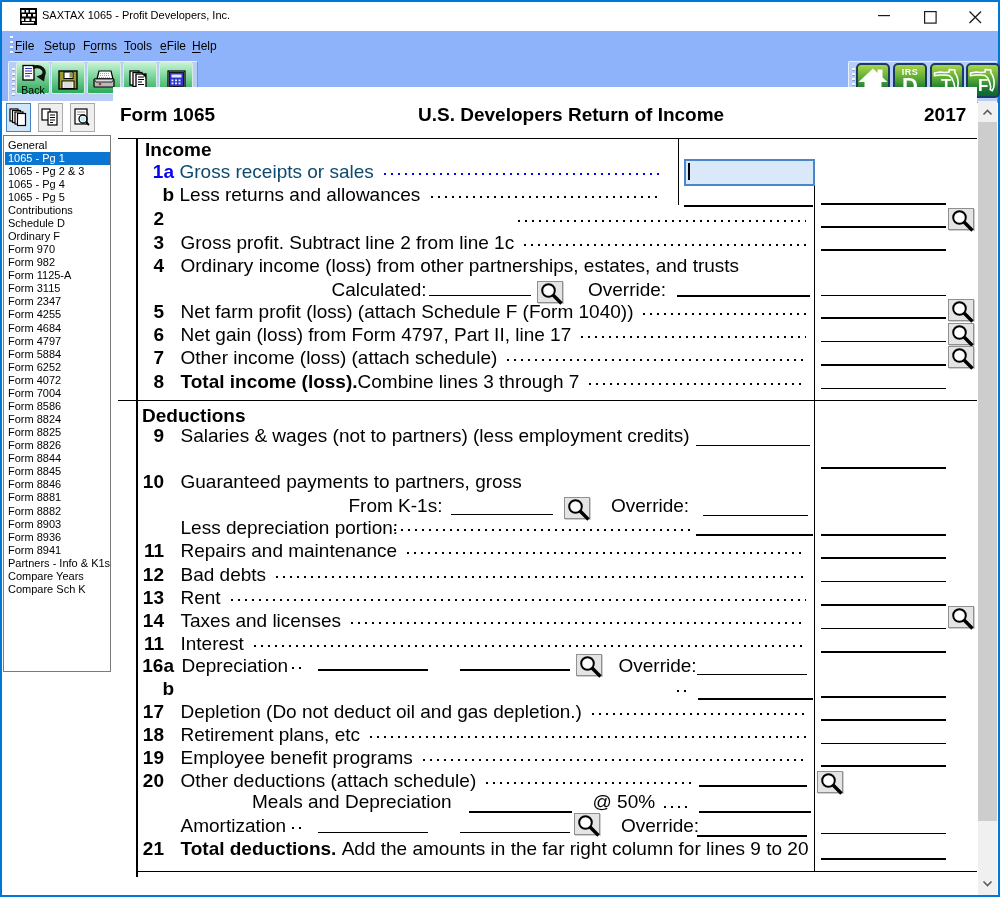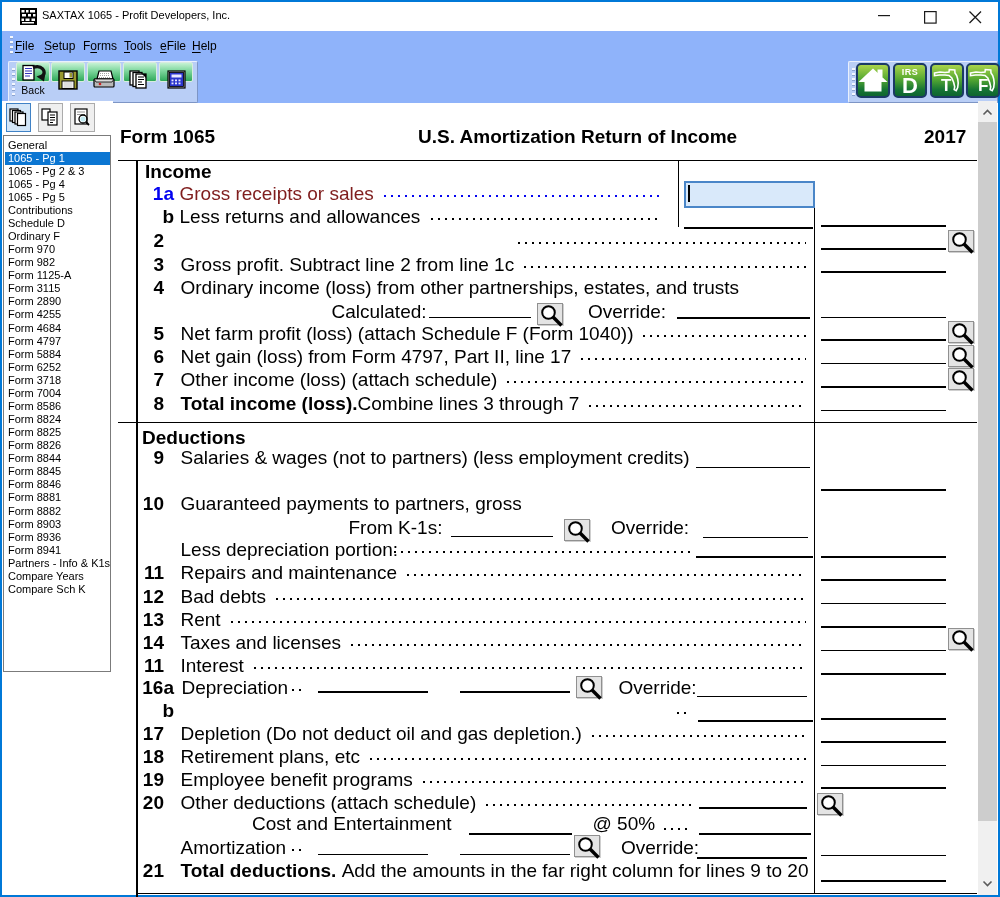--- a/index.html
+++ b/index.html
@@ -9,31 +9,31 @@
 #title { position:absolute; left:2px; top:2px; width:996px; height:29px; background:#fff; }
 #title .t { position:absolute; left:40px; top:7px; font-size:11px; color:#000; }
 
 #menu { position:absolute; left:2px; top:31px; width:996px; height:29px; background:#8fb3fa; }
 .mi { position:absolute; top:8px; font-size:12px; color:#000; }
 .mi u { text-decoration:underline; text-underline-offset:2px; }
 
 #tbar { position:absolute; left:2px; top:60px; width:996px; height:43px; background:#8fb3fa; }
 .panel { position:absolute; top:1px; height:42px; background:#b9cef6; border-top:1px solid #e9f0fd; border-left:1px solid #e9f0fd; border-right:1px solid #7d95c5; border-bottom:1px solid #7d95c5; border-radius:2px; }
 .grip { position:absolute; width:3px; background:repeating-linear-gradient(180deg,#f4f7fe 0 2px,#8ba3cf 2px 3px,transparent 3px 5px); }
-.gbtn { position:absolute; top:2px; width:34px; height:20px; border-radius:2px; background:linear-gradient(180deg,#c6f2d4 0%,#83d9a1 40%,#2fa95a 100%); border:1px solid #d8ecdf; }
+.gbtn { position:absolute; top:2px; width:34px; height:32px; border-radius:2px; background:linear-gradient(180deg,#c6f2d4 0%,#83d9a1 40%,#2fa95a 100%); border:1px solid #d8ecdf; }
 .nbtn { position:absolute; top:3px; width:34px; height:35px; border-radius:5px; background:linear-gradient(180deg,#aad44b 0%,#57a932 45%,#157434 80%,#0e652f 100%); border:2px solid #1c3a66; }
 
 #side { position:absolute; left:2px; top:101px; width:111px; height:792px; background:#fff; }
 .sbtn { position:absolute; top:2px; width:25px; height:29px; background:#efefef; border:1px solid #ababab; }
 .sbtn.sel { background:#d3e6f8; border:1px solid #3f82c6; }
 #list { position:absolute; left:1px; top:34px; width:108px; height:537px; border:1px solid #7b7b7b; background:#fff; overflow:hidden; }
 .li { position:absolute; left:1px; width:104px; height:13.07px; font-size:11px; line-height:13px; padding-left:3px; white-space:pre; color:#000; }
 .li.sel { background:#0b76d2; color:#fff; width:105px; }
 
-#form { position:absolute; left:113px; top:109px; width:864px; height:734px; background:#fff; }
+#form { position:absolute; left:113px; top:87px; width:864px; height:734px; background:#fff; }
 .row { position:absolute; font-size:19px; line-height:19px; white-space:pre; color:#000; }
 .b { font-weight:bold; }
 .num { position:absolute; width:44px; left:7px; text-align:right; font-weight:bold; font-size:19px; line-height:19px; }
 .nums { position:absolute; width:54px; left:7px; text-align:right; font-weight:bold; font-size:19px; line-height:19px; }
 .dots { position:absolute; height:2px; margin-top:-1.5px; background:repeating-linear-gradient(90deg,#000 0 2px,transparent 2px 7px); }
 .ul { position:absolute; height:1.8px; background:#000; }
 .ln { position:absolute; background:#000; }
 .mag { position:absolute; width:26px; height:22px; background:#e4e4e4; border:1px solid #909090; box-shadow:1px 1px 0 #cfcfcf; }
 .mag svg { position:absolute; left:1px; top:1px; overflow:visible; }
 
@@ -198,27 +198,27 @@
 <div class="li" style="top:28.6px">1065 - Pg 2 &amp; 3</div>
 <div class="li" style="top:41.7px">1065 - Pg 4</div>
 <div class="li" style="top:54.8px">1065 - Pg 5</div>
 <div class="li" style="top:67.8px">Contributions</div>
 <div class="li" style="top:80.9px">Schedule D</div>
 <div class="li" style="top:94.0px">Ordinary F</div>
 <div class="li" style="top:107.1px">Form 970</div>
 <div class="li" style="top:120.1px">Form 982</div>
 <div class="li" style="top:133.2px">Form 1125-A</div>
 <div class="li" style="top:146.3px">Form 3115</div>
-<div class="li" style="top:159.3px">Form 2890</div>
+<div class="li" style="top:159.3px">Form 2347</div>
 <div class="li" style="top:172.4px">Form 4255</div>
 <div class="li" style="top:185.5px">Form 4684</div>
 <div class="li" style="top:198.6px">Form 4797</div>
 <div class="li" style="top:211.6px">Form 5884</div>
 <div class="li" style="top:224.7px">Form 6252</div>
-<div class="li" style="top:237.8px">Form 3718</div>
+<div class="li" style="top:237.8px">Form 4072</div>
 <div class="li" style="top:250.8px">Form 7004</div>
 <div class="li" style="top:263.9px">Form 8586</div>
 <div class="li" style="top:277.0px">Form 8824</div>
 <div class="li" style="top:290.0px">Form 8825</div>
 <div class="li" style="top:303.1px">Form 8826</div>
 <div class="li" style="top:316.2px">Form 8844</div>
 <div class="li" style="top:329.2px">Form 8845</div>
 <div class="li" style="top:342.3px">Form 8846</div>
 <div class="li" style="top:355.4px">Form 8881</div>
 <div class="li" style="top:368.5px">Form 8882</div>
@@ -226,31 +226,31 @@
 <div class="li" style="top:394.6px">Form 8936</div>
 <div class="li" style="top:407.7px">Form 8941</div>
 <div class="li" style="top:420.7px">Partners - Info &amp; K1s</div>
 <div class="li" style="top:433.8px">Compare Years</div>
 <div class="li" style="top:446.9px">Compare Sch K</div>
 </div>
 </div>
 
 <div id="form">
   <div class="row b" style="left:7px;top:17.5px">Form 1065</div>
-  <div class="row b" style="left:305px;top:17.5px">U.S. Amortization Return of Income</div>
+  <div class="row b" style="left:305px;top:17.5px">U.S. Developers Return of Income</div>
   <div class="row b" style="left:811px;top:17.5px">2017</div>
 <div class="ln" style="left:5.0px;top:50.5px;width:859px;height:1.5px"></div>
 <div class="ln" style="left:5.0px;top:312.5px;width:859px;height:1.5px"></div>
 <div class="ln" style="left:23.0px;top:783.5px;width:841px;height:1.5px"></div>
 <div class="ln" style="left:23.0px;top:50.5px;width:1.5px;height:739.5px"></div>
 <div class="ln" style="left:564.5px;top:50.5px;width:1.5px;height:67px"></div>
 <div class="ln" style="left:700.5px;top:71.5px;width:1.5px;height:712px"></div>
 <div class="row b" style="left:32.0px;top:52.5px">Income</div>
 <div class="nums" style="top:75px;color:#0404f0">1a</div>
-<div class="row" style="left:66.5px;top:75.0px"><span style="color:#7f1d1d">Gross receipts or sales</span></div>
+<div class="row" style="left:66.5px;top:75.0px"><span style="color:#0c4a6e">Gross receipts or sales</span></div>
 <div class="dots" style="left:271.0px;top:87.5px;width:276.0px;background:repeating-linear-gradient(90deg,#0404f0 0 2px,transparent 2px 7px)"></div>
 <div style="position:absolute;left:571px;top:71.5px;width:131px;height:27px;background:#d9e9fa;border:2px solid #4a86c8"></div>
 <div style="position:absolute;left:575px;top:76px;width:1.5px;height:17px;background:#000"></div>
 <div class="nums" style="top:97.5px">b</div>
 <div class="row" style="left:66.5px;top:97.5px">Less returns and allowances</div>
 <div class="dots" style="left:318.0px;top:110.0px;width:229.0px"></div>
 <div class="ul" style="left:571.0px;top:118.0px;width:128.5px"></div>
 <div class="num" style="top:121.5px">2</div>
 <div class="dots" style="left:405.0px;top:134.0px;width:288.0px"></div>
 <div class="num" style="top:145.5px">3</div>
@@ -342,21 +342,21 @@
 <div class="num" style="top:684.0px">20</div>
 <div class="row" style="left:67.5px;top:684.0px">Other deductions (attach schedule)</div>
 <div class="dots" style="left:373.0px;top:696.5px;width:206.0px"></div>
 <div class="ul" style="left:585.5px;top:698.0px;width:108.0px"></div>
 <div class="mag" style="left:704.0px;top:684.0px">
       <svg width="30" height="28">
         <circle cx="9.5" cy="7.5" r="6.3" fill="#fff" stroke="#000" stroke-width="2"></circle>
         <path d="M13.8,11.8 L22.5,20.5" stroke="#000" stroke-width="3.4"></path>
       </svg>
     </div>
-<div class="row" style="left:139.0px;top:705.0px">Cost and Entertainment</div>
+<div class="row" style="left:139.0px;top:705.0px">Meals and Depreciation</div>
 <div class="ul" style="left:355.7px;top:724.0px;width:103.6px"></div>
 <div class="row" style="left:479.5px;top:705.0px">@ 50%</div>
 <div class="dots" style="left:551.0px;top:720.5px;width:28.0px"></div>
 <div class="ul" style="left:585.5px;top:724.0px;width:112.5px"></div>
 <div class="row" style="left:67.5px;top:729.0px">Amortization</div>
 <div class="dots" style="left:179.0px;top:741.5px;width:14.0px"></div>
 <div class="ul" style="left:205.0px;top:744.5px;width:109.5px"></div>
 <div class="ul" style="left:347.0px;top:744.5px;width:109.5px"></div>
 <div class="mag" style="left:461.0px;top:726.0px">
       <svg width="30" height="28">

